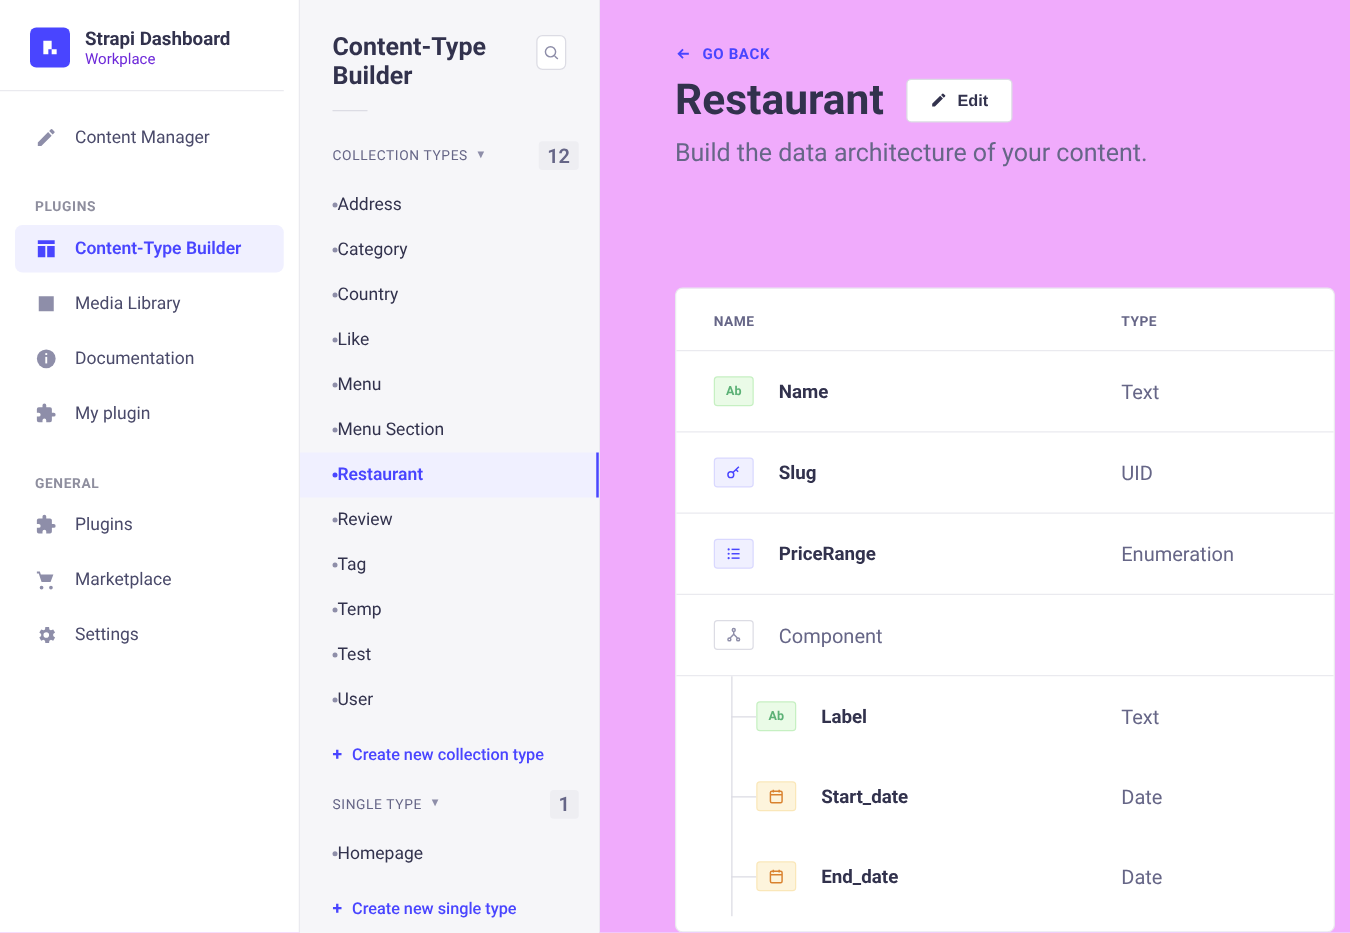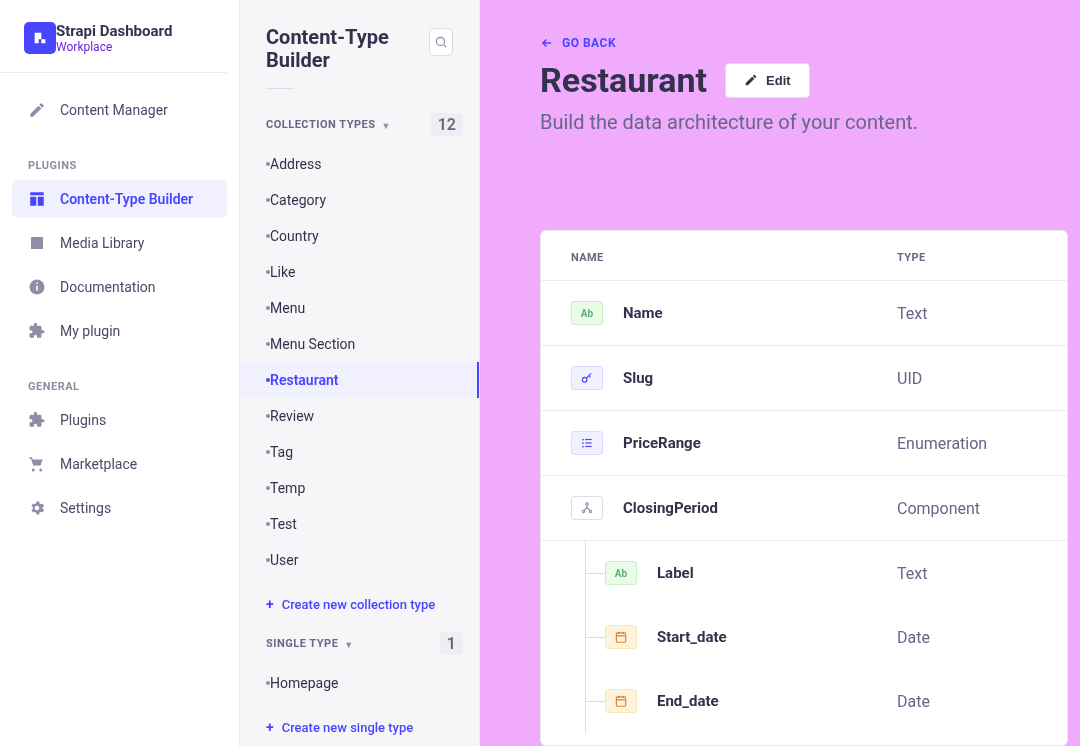--- a/index.html
+++ b/index.html
@@ -20,21 +20,21 @@
     border-right: 1px solid #eaeaef;
     display: flex;
     flex-direction: column;
     padding: 0;
   }
   .sidebar-header {
     display: flex;
     align-items: center;
     padding: 22px 20px 18px 24px;
     border-bottom: 1px solid #eaeaef;
-    gap: 0;
+    gap: 12px;
     margin: 0 12px 10px 0;
   }
   .logo-box {
     width: 32px;
     height: 32px;
     background: #4945ff;
     border-radius: 5px;
     display: flex;
     align-items: center;
     justify-content: center;
@@ -119,24 +119,24 @@
     width: 28px;
     margin: 0 0 24px 14px;
     background: #dcdce4;
   }
   .group-header {
     display:flex; align-items:center; justify-content:space-between;
     padding: 0 4px 10px 14px;
   }
   .group-title {
     font-size: 11px;
-    font-weight: 700;
+    font-weight: 400;
     letter-spacing: 0.5px;
     color: #666687;
-    display:flex; align-items:flex-end; gap:6px;
+    display:flex; align-items:flex-start; gap:6px;
   }
   .group-title .caret { color:#8e8ea9; font-size: 9px; }
   .count-badge {
     background:#eeeef2;
     color:#666687;
     font-size:16px;
     font-weight:600;
     padding:2px 7px;
     border-radius:3px;
   }
@@ -522,21 +522,20 @@
         </div>
         <div class="field-row">
           <span class="field-icon icon-comp">
             <svg viewBox="0 0 24 24" width="14" height="14" fill="none" stroke="currentColor" stroke-width="2">
               <circle cx="12" cy="5" r="2"></circle>
               <circle cx="6" cy="18" r="2"></circle>
               <circle cx="18" cy="18" r="2"></circle>
               <path d="M12 7v4M12 11l-5 5M12 11l5 5"></path>
             </svg>
           </span>
-          <span class="field-name">ClosingPeriod</span>
           <span class="field-type">Component</span>
         </div>
         <div class="nested-area">
           <div class="nested-row-wrap">
             <div class="nested-row">
               <span class="field-icon icon-text">
                 <span style="font-size:10px;font-weight:700;">Ab</span>
               </span>
               <span class="field-name">Label</span>
               <span class="field-type">Text</span>

